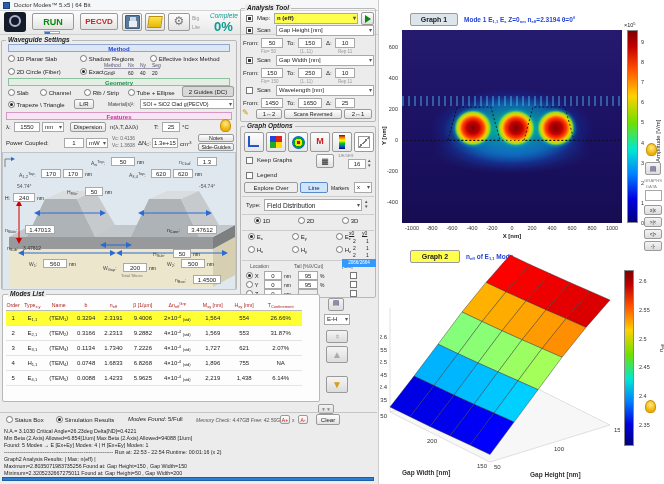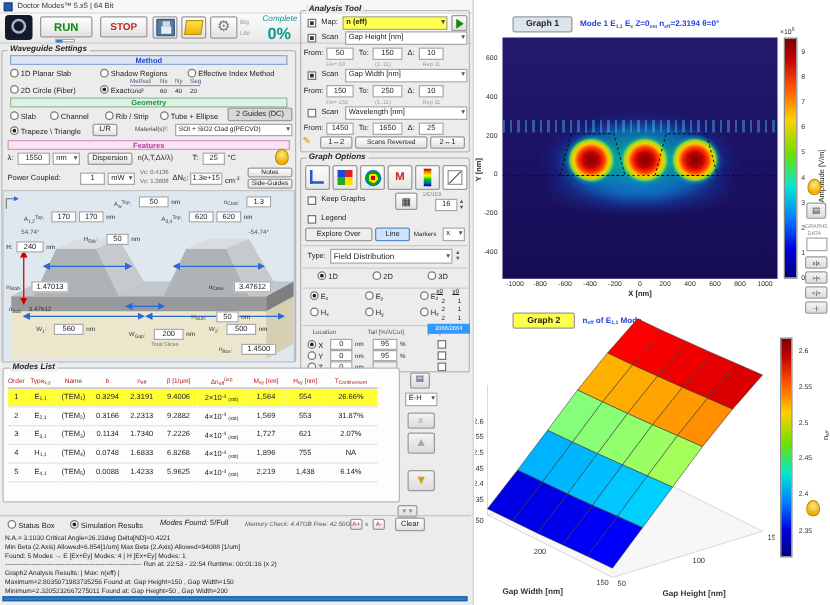--- a/index.html
+++ b/index.html
@@ -60,21 +60,21 @@
   </div>
 
   <div class="a" style="left:0;top:11px;width:378px;height:24px;background:linear-gradient(#fbfbfb,#e8e8e8);border-bottom:1px solid #cfcfcf">
     <div class="a" style="left:4px;top:1px;width:22px;height:20px;background:#151a28;border-radius:3px">
       <div style="width:12px;height:12px;border:2px solid #aab4d0;border-radius:50%;margin:3px auto"></div>
     </div>
     <div class="btn a" style="left:32px;top:2px;width:42px;height:17px;font-size:9px;font-weight:bold;color:#0a8a0a;line-height:16px">RUN</div>
     <div class="a" style="left:44px;top:20px;width:16px;height:3px;border:1px solid #aaa;background:#fff">
         <div style="width:5px;height:1.5px;background:#2a7fd4"></div>
       </div>
-    <div class="btn a" style="left:80px;top:2px;width:38px;height:17px;font-size:8px;font-weight:bold;color:#cc2222;line-height:16px">STOP</div>
+    <div class="btn a" style="left:80px;top:2px;width:38px;height:17px;font-size:8px;font-weight:bold;color:#cc2222;line-height:16px">PECVD</div>
     <div class="btn a" style="left:122px;top:2px;width:20px;height:18px">
         <div class="floppy" style="margin:1px auto"></div>
       </div>
     <div class="btn a" style="left:145px;top:2px;width:20px;height:18px">
         <div class="yel" style="margin:2px auto"></div>
       </div>
     <div class="btn a" style="left:168px;top:2px;width:22px;height:18px">
         <div class="gear" style="text-align:center">⚙</div>
       </div>
     <span class="a t5" style="left:192px;top:4px;color:#999">Big</span>

